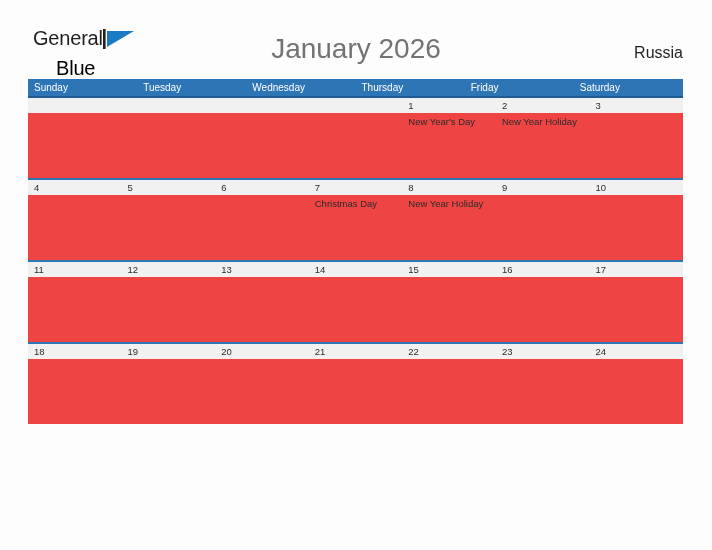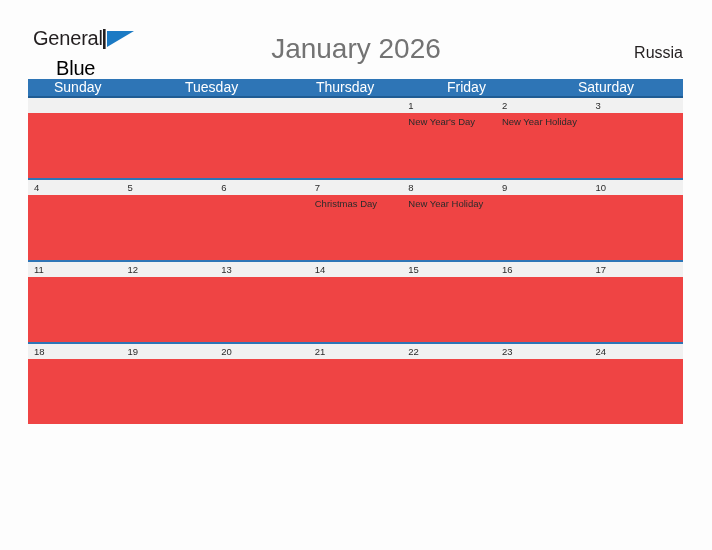--- a/index.html
+++ b/index.html
@@ -111,27 +111,26 @@
     height: 17px;
     background: #2e75b6;
     border-bottom: 2px solid #1f5c94;
     box-sizing: content-box;
   }
   .weekday-cell {
     flex: 1 1 0;
     min-width: 0;
     color: #ffffff;
     font-family: "Liberation Sans", sans-serif;
-    font-size: 14px;
+    font-size: 10px;
     line-height: 17px;
     padding-left: 6px;
     box-sizing: border-box;
     white-space: nowrap;
     overflow: hidden;
-    margin-left: 20px;
   }
 
   .week-row {
     width: 655px;
     border-top: 2px solid #2e75b6;
     box-sizing: content-box;
   }
   .week-row.first {
     border-top: none;
   }
@@ -198,20 +197,21 @@
 
     <div class="cal-title">January 2026</div>
 
     <div class="cal-region">Russia</div>
   </div>
 
   <div class="calendar">
     <div class="weekday-header">
         <div class="weekday-cell">Sunday</div>
         <div class="weekday-cell">Tuesday</div>
+        <div class="weekday-cell">Wednesday</div>
         <div class="weekday-cell">Thursday</div>
         <div class="weekday-cell">Friday</div>
         <div class="weekday-cell">Saturday</div>
       </div>
     <div class="week-rows">
         <div class="week-row first">
           <div class="date-band">
             <div class="date-cell"></div>
             <div class="date-cell"></div>
             <div class="date-cell"></div>

